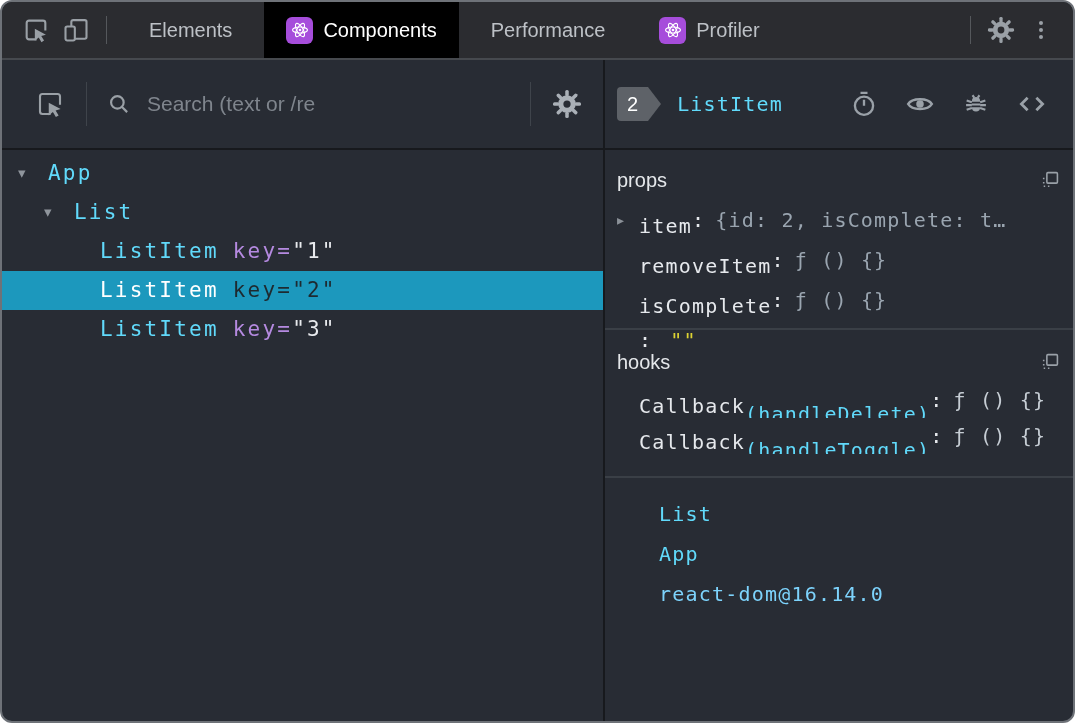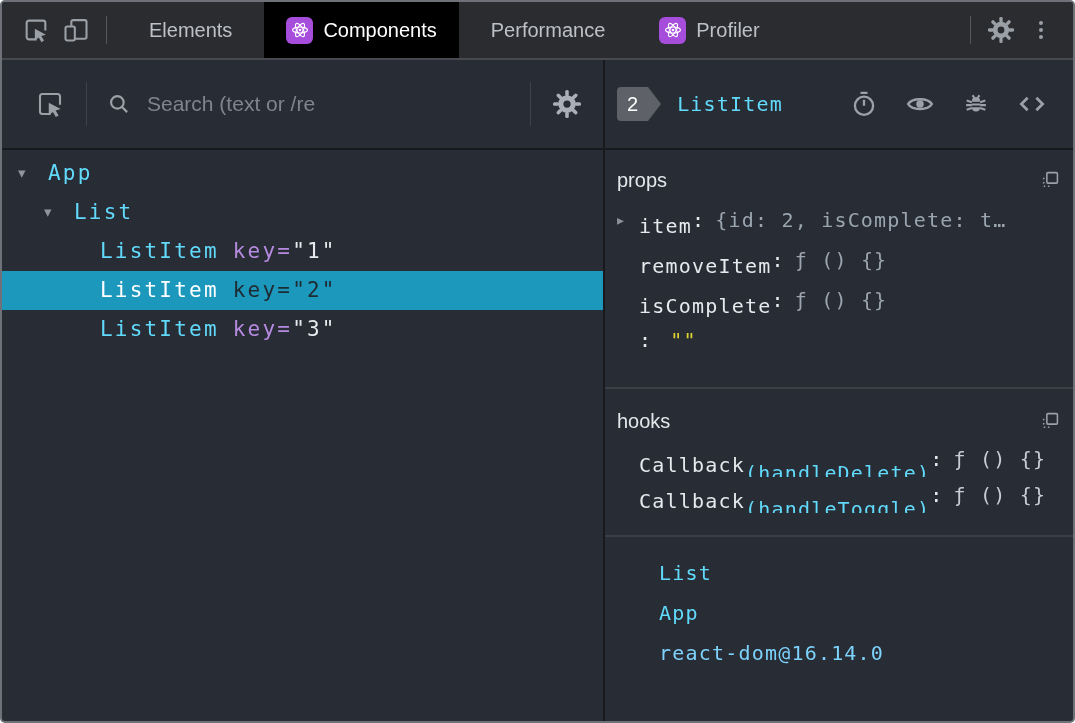--- a/index.html
+++ b/index.html
@@ -14,21 +14,21 @@
     --hookval:#c6cdd4;
     --icon:#9aa0a6;
     --sel-bg:#1c98bd;
     --sel-dark:#1e2a30;
     --yellow:#ddd333;
   }
   *{margin:0;padding:0;box-sizing:border-box;}
   body{background:#ffffff;font-family:"Liberation Sans",sans-serif;}
   .window{
     width:1075px;height:723px;
-    border:2px solid #6e7278;border-radius:5px;overflow:hidden;
+    border:2px solid #6e7278;border-radius:12px;overflow:hidden;
     background:var(--bg);
   }
   
   .tabbar{
     height:58px;background:var(--tabbar-bg);
     border-bottom:2px solid #46494e;
     display:flex;align-items:center;padding-left:14px;
   }
   .tb-icon{color:var(--icon);display:flex;align-items:center;justify-content:center;
     width:40px;height:40px;flex-shrink:0;cursor:pointer;}
@@ -95,21 +95,21 @@
   }
   .rtitle{
     color:var(--cyan);font-family:"DejaVu Sans Mono",monospace;
     font-size:22px;letter-spacing:1.5px;margin-left:16px;flex:1;min-width:0;
     overflow:hidden;text-overflow:ellipsis;white-space:nowrap;
   }
   .rh-icons{display:flex;align-items:center;gap:26px;}
   .rh-icons .big-icon{width:30px;height:30px;color:#9aa1a8;}
   
   .section{border-bottom:2px solid var(--border-light);padding:16px 14px 0 12px;position:relative;}
-  .sec-props{height:239px;}
+  .sec-props{height:180px;}
   .sec-hooks{height:148px;padding-top:18px;}
   .sec-rendered{flex:1;border-bottom:none;}
   .shead-row{display:flex;justify-content:space-between;align-items:center;height:28px;margin-bottom:6px;}
   .shead{color:#e4e7ea;font-size:20px;}
   .copy-btn{color:#9aa1a8;cursor:pointer;display:flex;align-items:center;}
   .mono{font-family:"DejaVu Sans Mono",monospace;font-size:20px;letter-spacing:1.2px;}
   .prow{display:flex;align-items:center;line-height:40px;height:40px;white-space:nowrap;overflow:hidden;}
   .sec-hooks .prow{line-height:36px;height:36px;}
   .arrowcol{width:22px;flex-shrink:0;color:#8b9198;font-size:14px;letter-spacing:0;
     font-family:"DejaVu Sans",sans-serif;}

